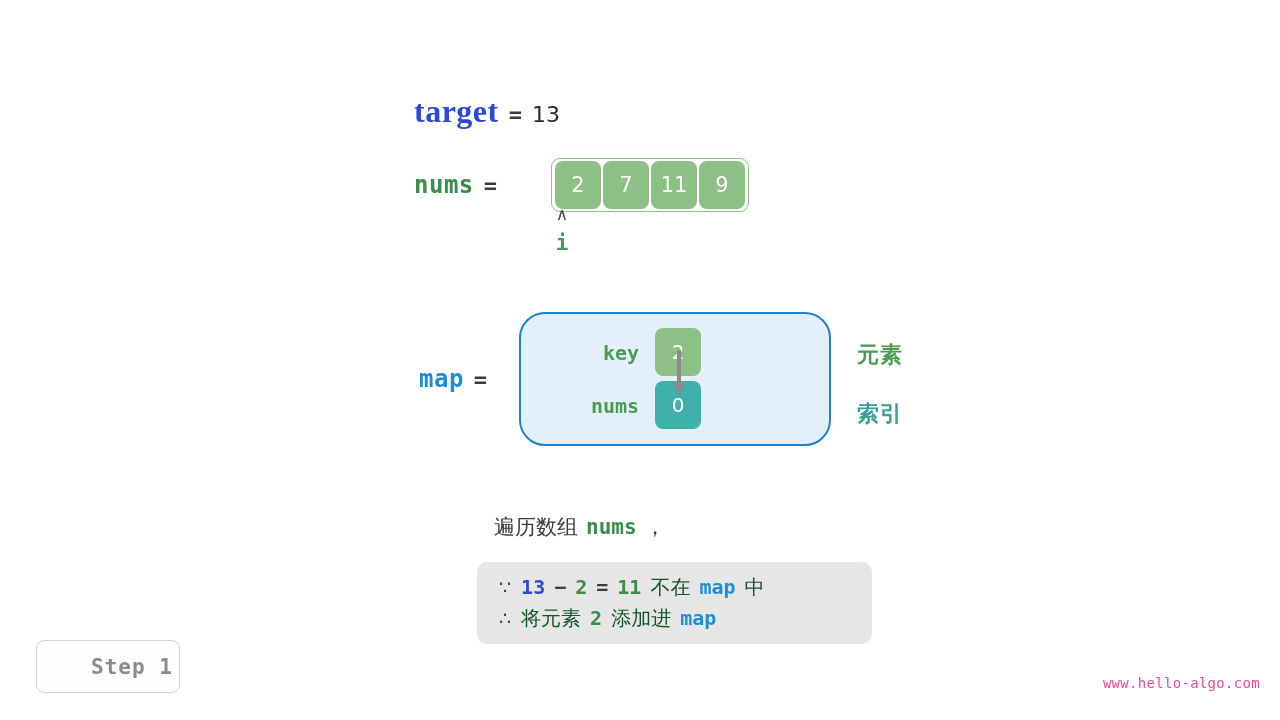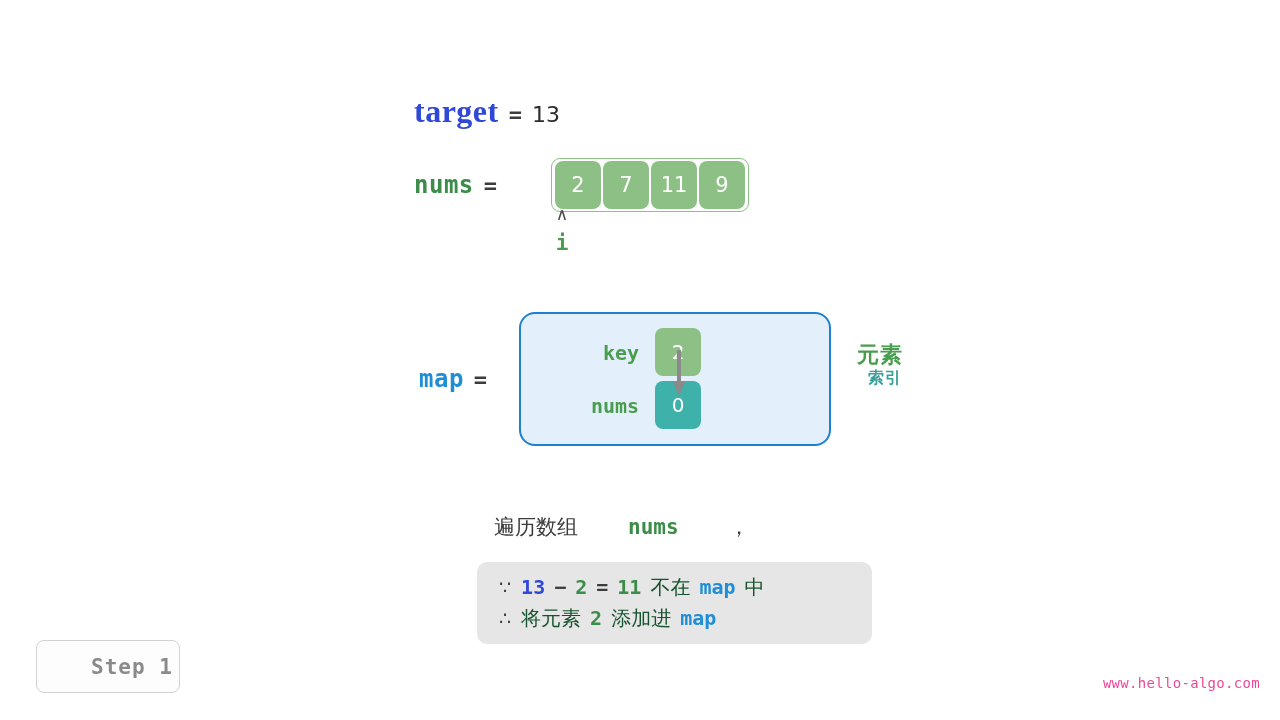--- a/index.html
+++ b/index.html
@@ -138,21 +138,21 @@
     color: #3c3c3c;
     margin: 0 10px;
   }
 
   #map-box {
     margin-left: 22px;
     width: 312px;
     height: 134px;
     background: #e3f0fb;
     border: 2.5px solid #1f7fd0;
-    border-radius: 16px;
+    border-radius: 26px;
     box-sizing: border-box;
     position: relative;
   }
   .map-label {
     position: absolute;
     font-family: "DejaVu Sans Mono", monospace;
     font-size: 20px;
     font-weight: bold;
     color: #4a9c4e;
     text-align: right;
@@ -193,41 +193,39 @@
     font-family: Liberation Serif, serif;
     font-size: 22px;
     font-weight: bold;
     color: #4a9c4e;
     letter-spacing: 1px;
     text-align: right;
   }
   #legend-index {
     position: absolute;
     left: 857px;
-    top: 368px;
-    font-family: "DejaVu Sans", sans-serif;
-    font-size: 16px;
+    top: 399px;
+    font-family: "DejaVu Sans", sans-serif;
+    font-size: 22px;
     font-weight: bold;
     color: #3a9f9c;
     letter-spacing: 1px;
-    margin-left: 11px;
   }
 
   
   #caption-line {
     position: absolute;
     left: 494px;
     top: 513px;
     font-family: "DejaVu Sans", sans-serif;
     font-size: 21px;
     color: #3c3c3c;
     white-space: pre;
     display: flex;
     align-items: baseline;
-    gap: 42px;
   }
   #caption-line .code-green {
     font-family: "DejaVu Sans Mono", monospace;
     font-weight: bold;
     color: #3c8c4a;
     font-size: 21px;
     margin: 0 8px;
   }
 
   

